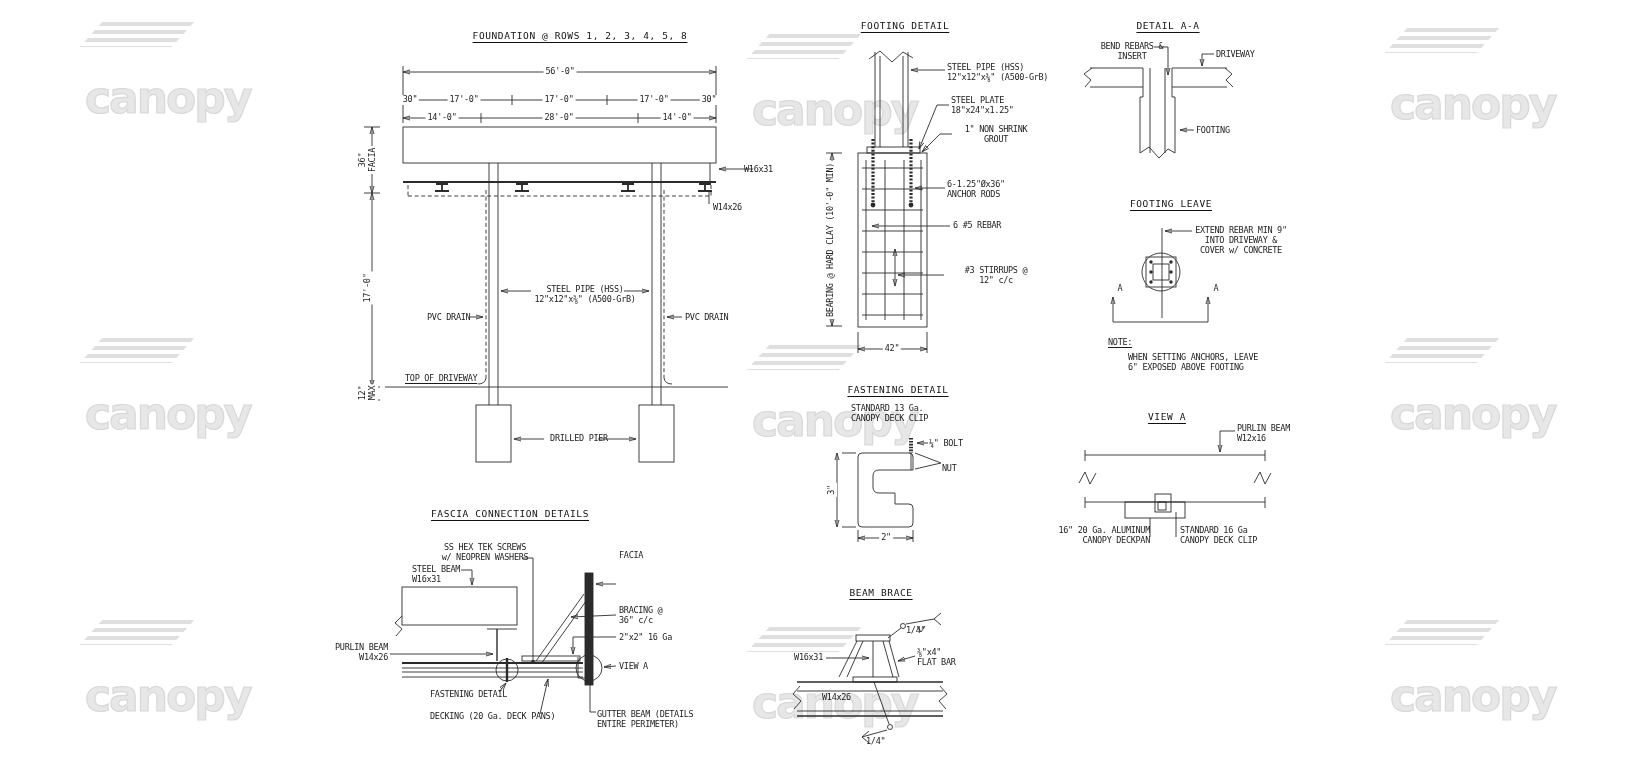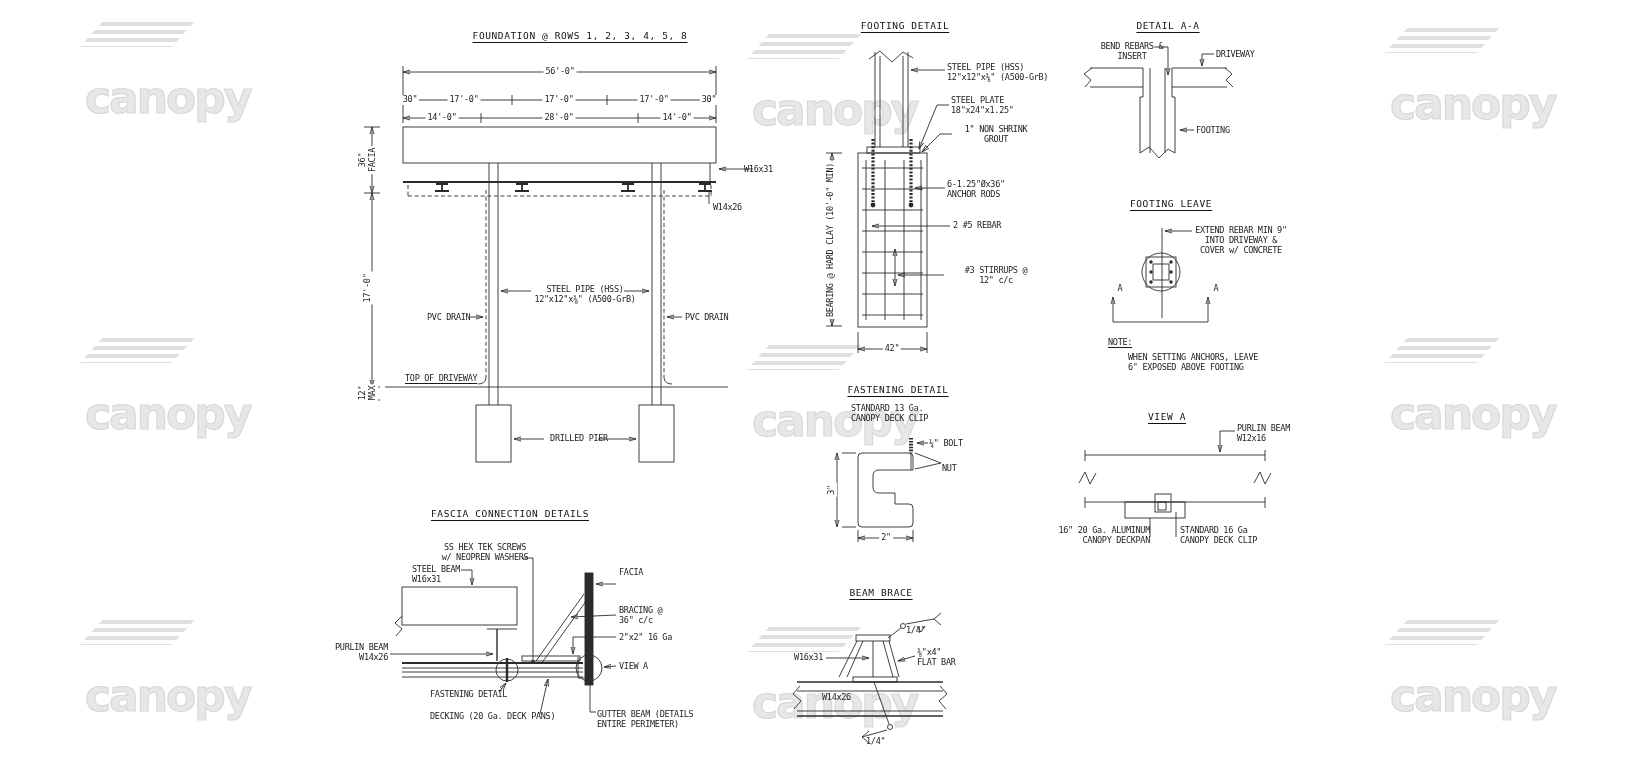--- a/index.html
+++ b/index.html
@@ -326,21 +326,21 @@
 
   <div class="lbl title ctr" style="left:897px;top:20px">FOOTING DETAIL</div>
   <div class="lbl" style="left:947px;top:63px">STEEL PIPE (HSS)
 12"x12"x⅜" (A500-GrB)</div>
   <div class="lbl" style="left:951px;top:96px">STEEL PLATE
 18"x24"x1.25"</div>
   <div class="lbl ctr" style="left:988px;top:125px">1" NON SHRINK
 GROUT</div>
   <div class="lbl" style="left:947px;top:180px">6-1.25"Øx36"
 ANCHOR RODS</div>
-  <div class="lbl" style="left:953px;top:221px">2 #5 REBAR</div>
+  <div class="lbl" style="left:953px;top:221px">6 #5 REBAR</div>
   <div class="lbl ctr" style="left:988px;top:266px">#3 STIRRUPS @
 12" c/c</div>
   <div class="lbl rctr bg" style="left:831px;top:240px">BEARING @ HARD CLAY (10'-0" MIN)</div>
   <div class="lbl ctr bg" style="left:892px;top:344px">42"</div>
 
   <div class="lbl title ctr" style="left:1160px;top:20px">DETAIL A-A</div>
   <div class="lbl ctr" style="left:1124px;top:42px">BEND REBARS &amp;
 INSERT</div>
   <div class="lbl" style="left:1216px;top:50px">DRIVEWAY</div>
   <div class="lbl" style="left:1196px;top:126px">FOOTING</div>
@@ -369,21 +369,21 @@
   <div class="lbl rt" style="left:1050px;top:526px;width:100px">16" 20 Ga. ALUMINUM
 CANOPY DECKPAN</div>
   <div class="lbl" style="left:1180px;top:526px">STANDARD 16 Ga
 CANOPY DECK CLIP</div>
 
   <div class="lbl title ctr" style="left:502px;top:508px">FASCIA CONNECTION DETAILS</div>
   <div class="lbl ctr" style="left:477px;top:543px">SS HEX TEK SCREWS
 w/ NEOPREN WASHERS</div>
   <div class="lbl" style="left:412px;top:565px">STEEL BEAM
 W16x31</div>
-  <div class="lbl" style="left:619px;top:568px">FACIA</div>
+  <div class="lbl" style="left:619px;top:551px">FACIA</div>
   <div class="lbl" style="left:619px;top:606px">BRACING @
 36" c/c</div>
   <div class="lbl" style="left:619px;top:633px">2"x2" 16 Ga</div>
   <div class="lbl rt" style="left:330px;top:643px;width:58px">PURLIN BEAM
 W14x26</div>
   <div class="lbl" style="left:619px;top:662px">VIEW A</div>
   <div class="lbl" style="left:430px;top:690px">FASTENING DETAIL</div>
   <div class="lbl" style="left:430px;top:712px">DECKING (20 Ga. DECK PANS)</div>
   <div class="lbl" style="left:597px;top:710px">GUTTER BEAM (DETAILS
 ENTIRE PERIMETER)</div>

